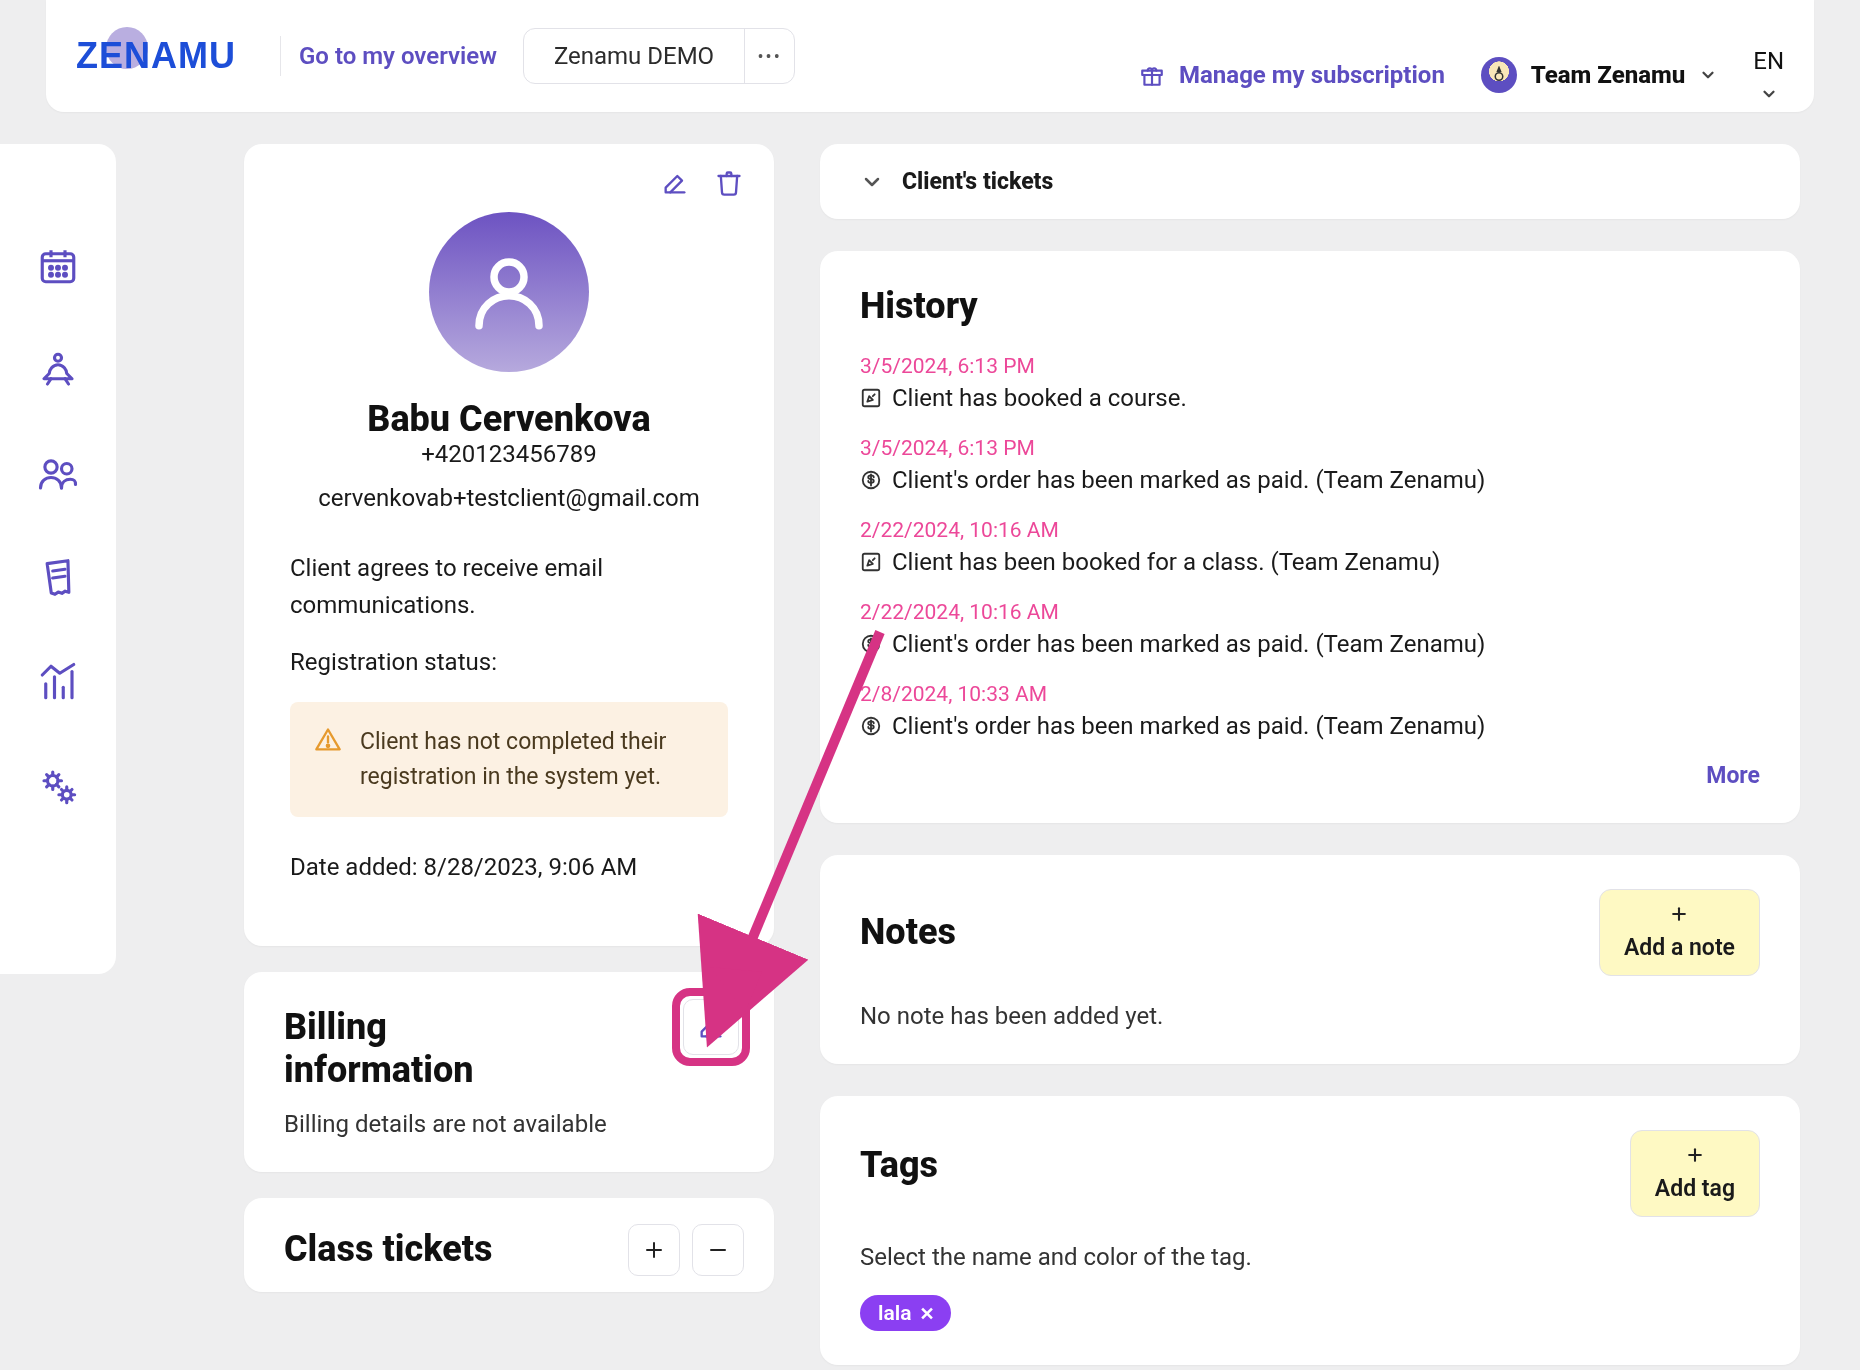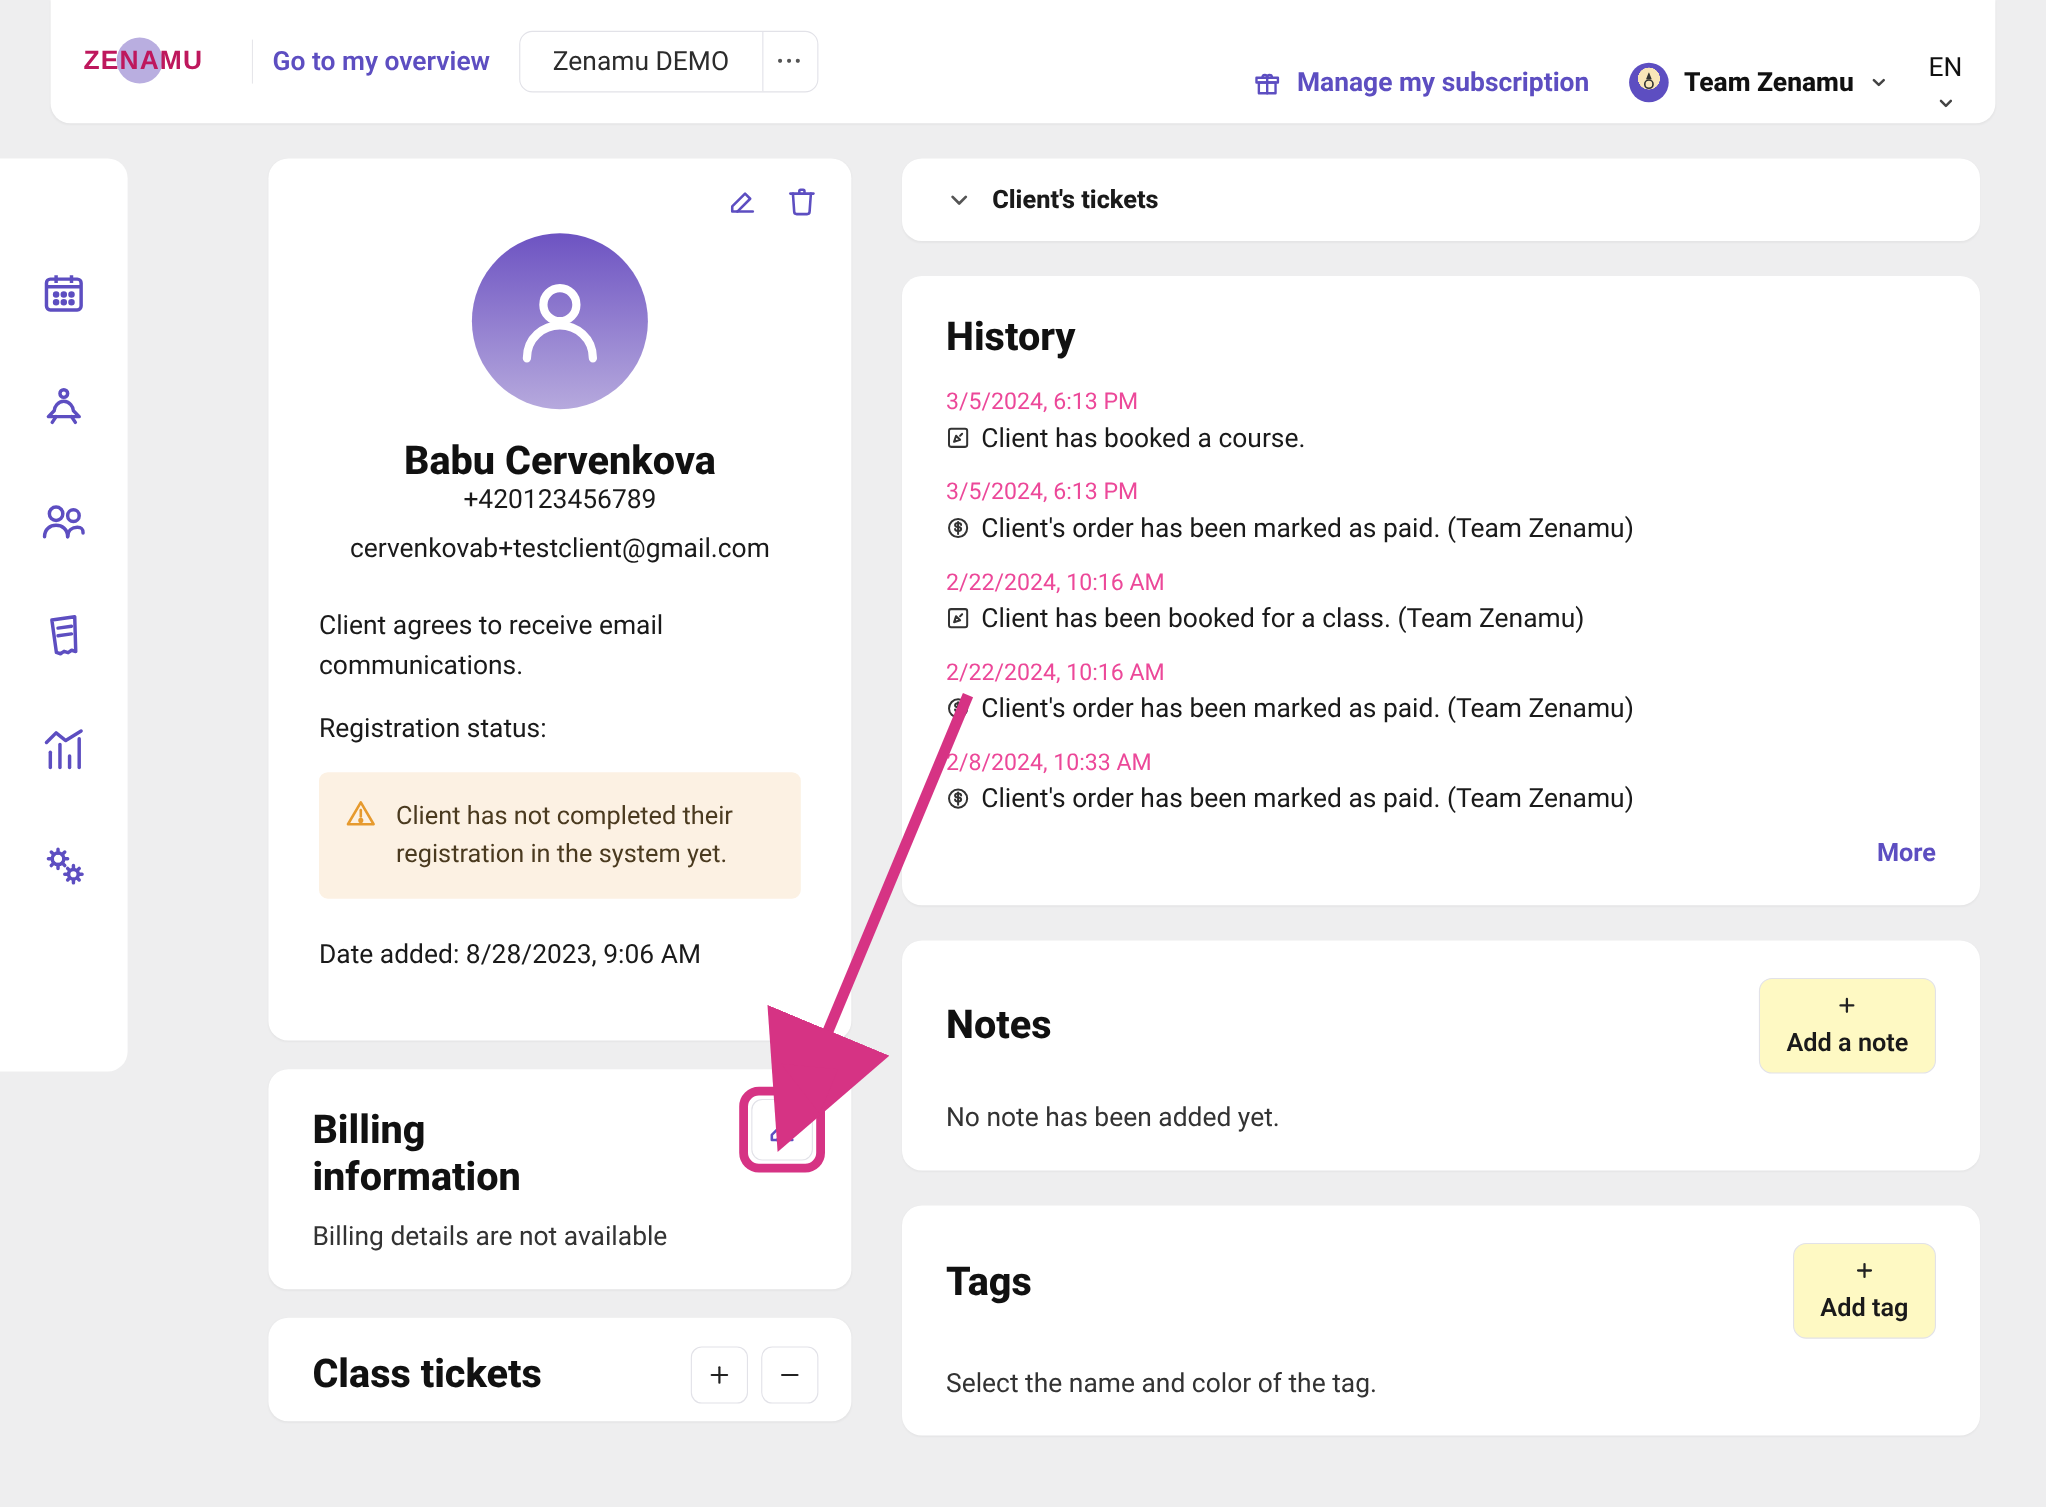--- a/index.html
+++ b/index.html
@@ -40,23 +40,23 @@
     top: -8px;
     width: 42px;
     height: 42px;
     border-radius: 50%;
     background: #b9aee0;
     z-index: 0;
   }
   .logo-text {
     font-family: "Arial Black", sans-serif;
     font-weight: 900;
-    font-size: 24px;
+    font-size: 36px;
     letter-spacing: 1px;
-    color: #be185d;
+    color: #1d4ed8;
     position: relative;
     z-index: 1;
   }
   .divider-v {
     width: 1px;
     height: 40px;
     background: #e6e6ea;
     margin: 0 18px;
   }
   .overview-link {
@@ -657,20 +657,24 @@
         <div class="section-title" style="margin-bottom:16px">Tags</div>
         <div class="pill-btn">
           <svg width="20" height="20" viewBox="0 0 24 24" stroke="#222" stroke-width="2.5" stroke-linecap="round">
               <line x1="12" y1="5" x2="12" y2="19"></line>
               <line x1="5" y1="12" x2="19" y2="12"></line>
             </svg>
           <span>Add tag</span>
         </div>
       </div>
       <div class="muted-text" style="margin-top:26px">Select the name and color of the tag.</div>
+      <div id="tag-chips"><span class="tag-chip" style="background: rgb(139, 63, 242);">
+            <span>lala</span>
+            <span class="x">✕</span>
+          </span></div>
     </div>
 
   </div>
 </div>
 
 <svg class="annotation-arrow" width="220" height="440" viewBox="0 0 220 440">
   <defs>
     <marker id="arrowhead" markerWidth="12" markerHeight="12" refX="6" refY="6" orient="auto">
       <path d="M0,0 L12,6 L0,12 Z" fill="#d63384"></path>
     </marker>

